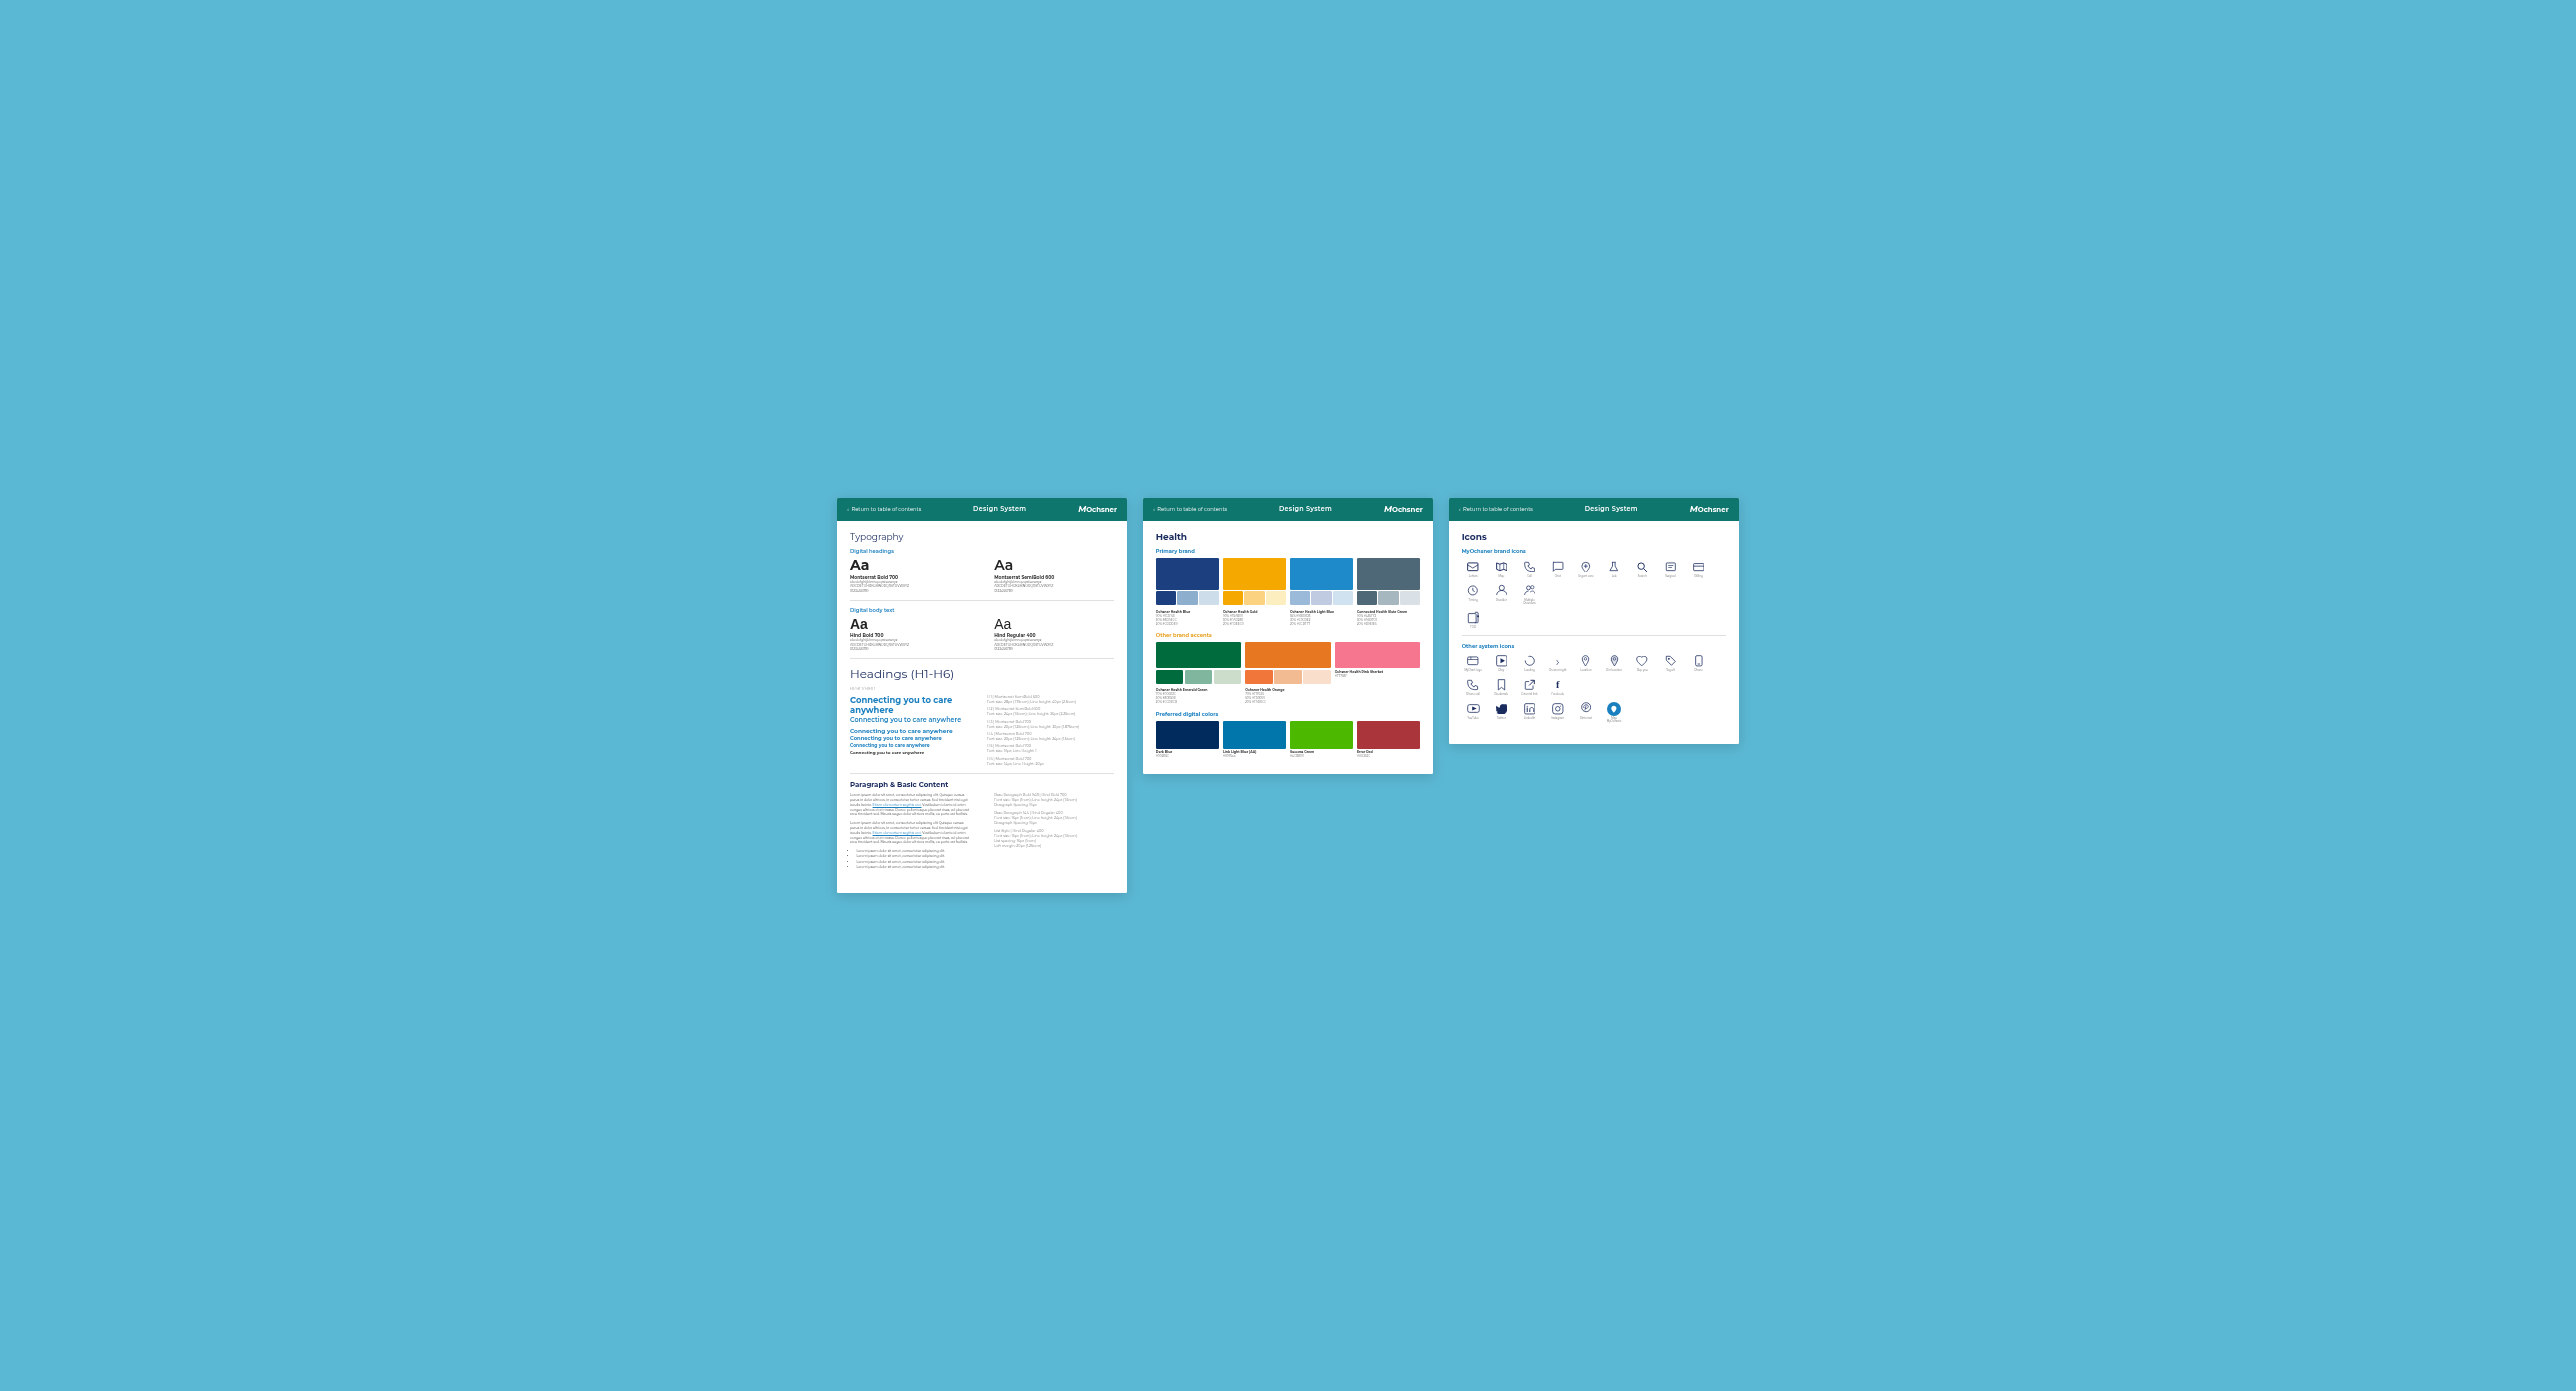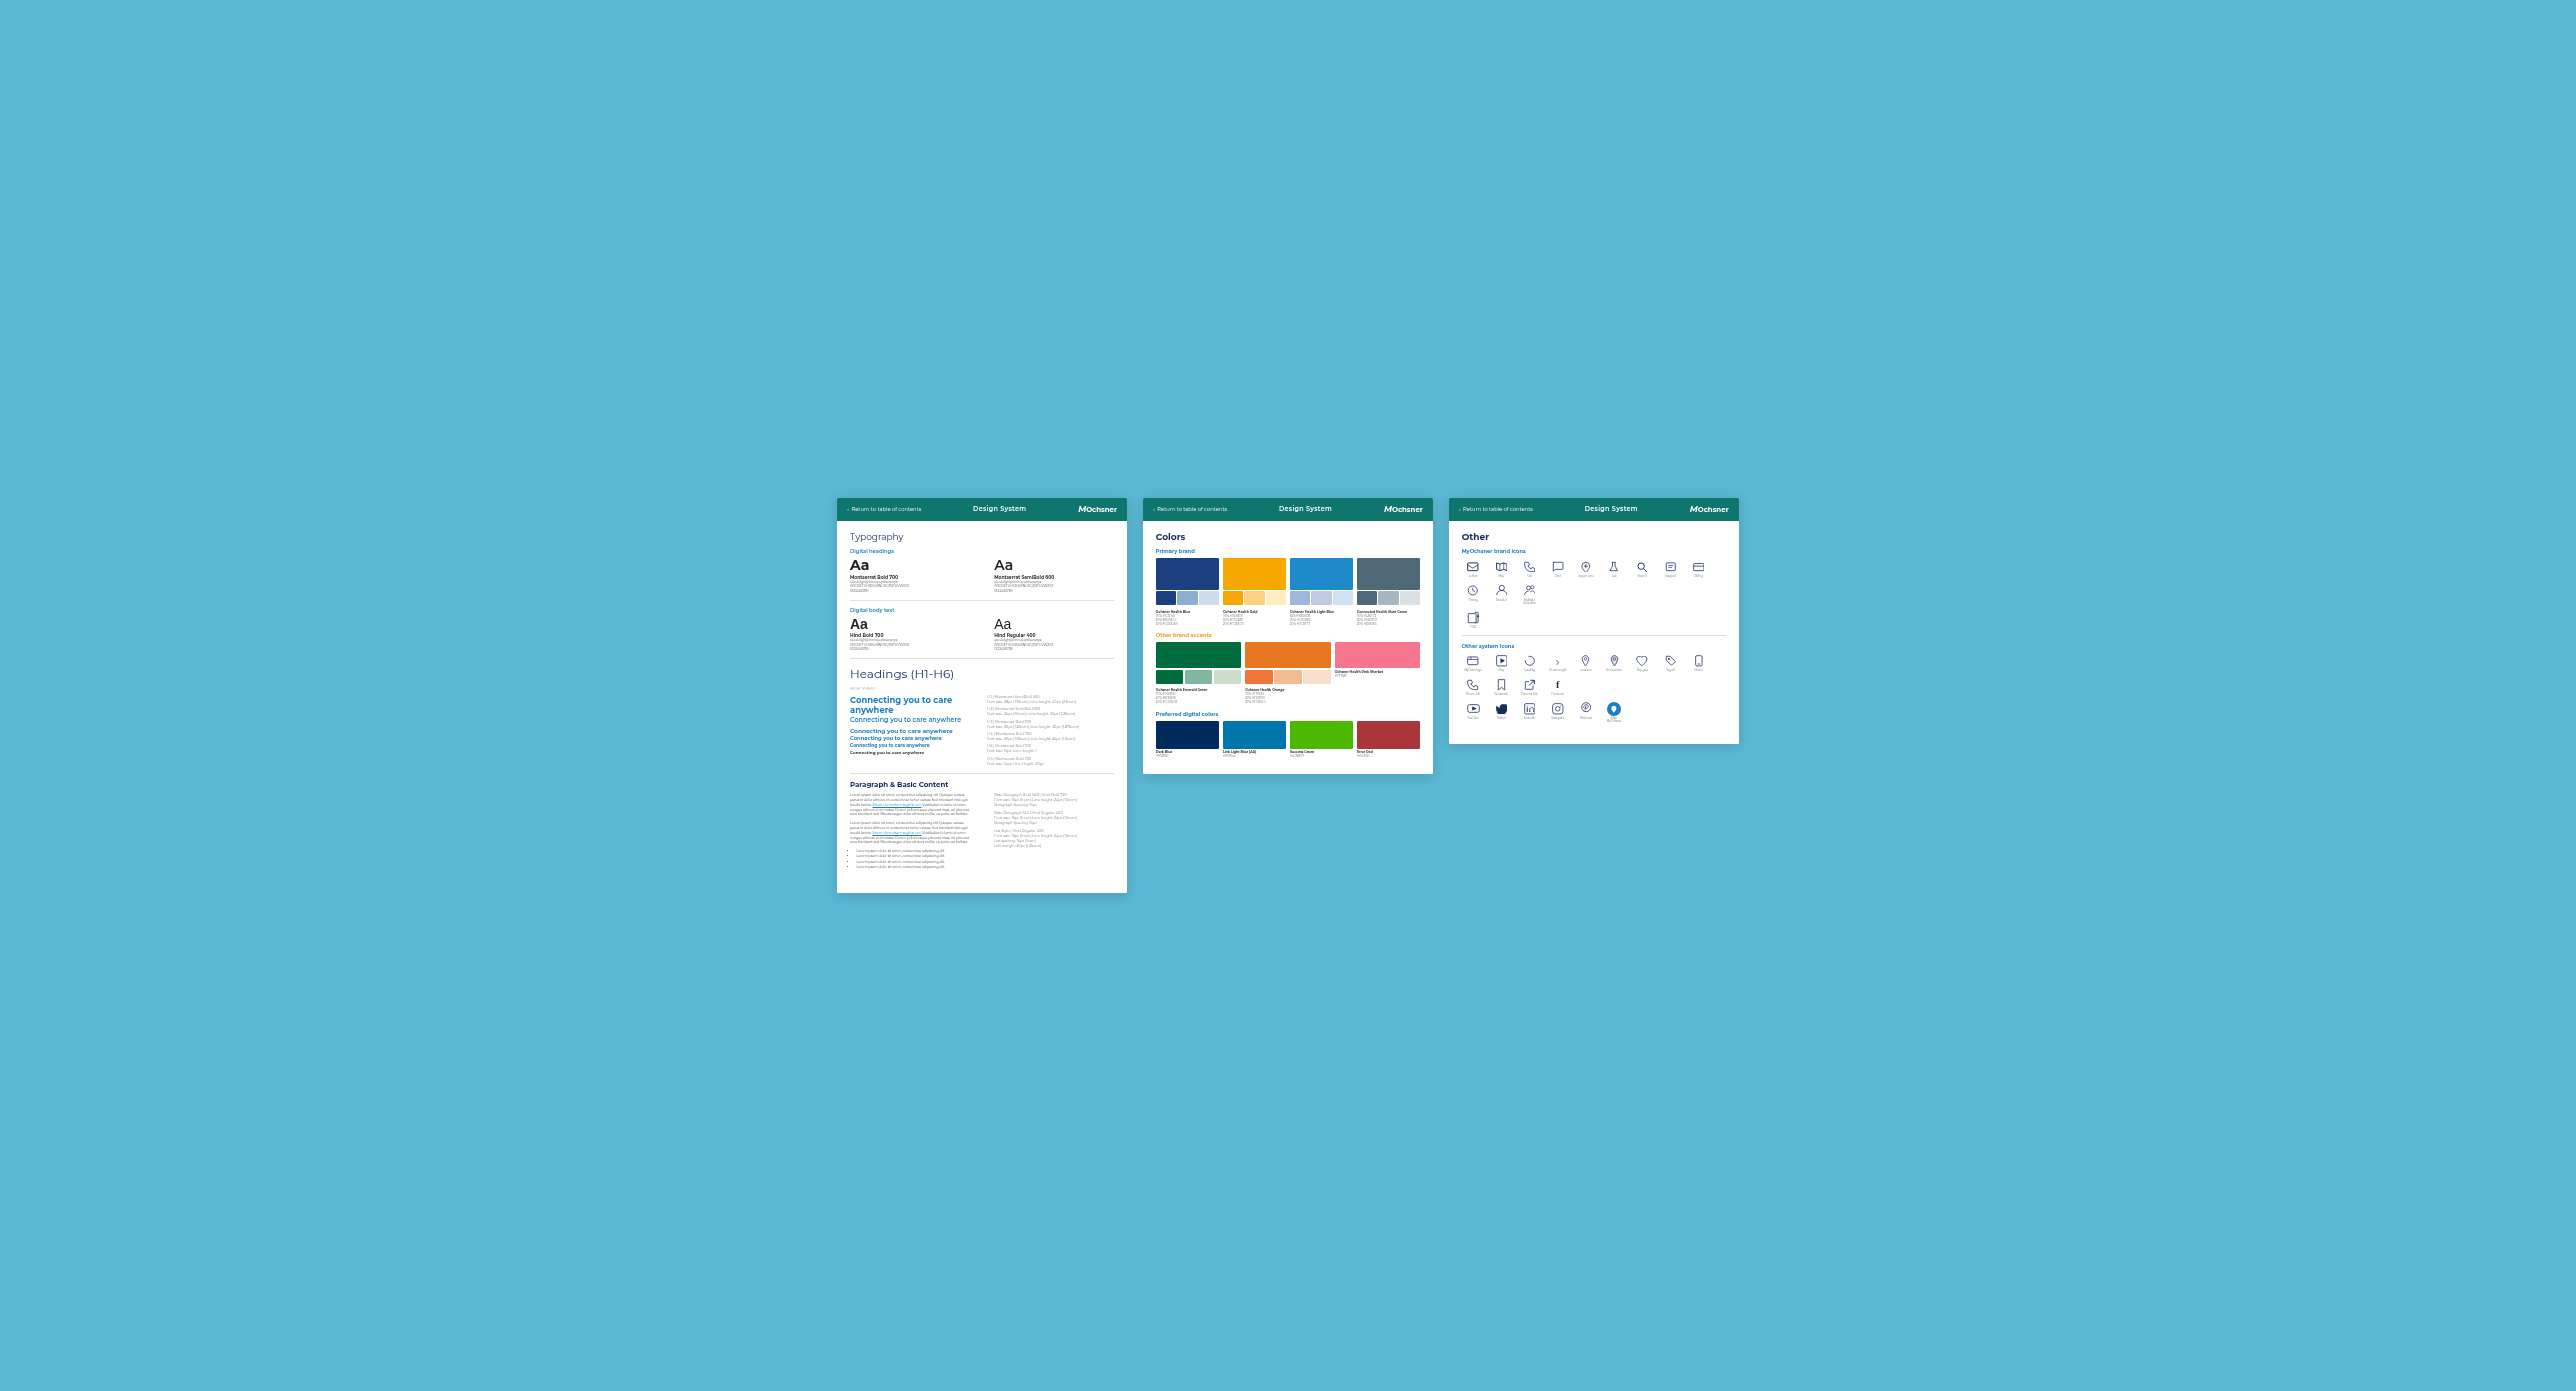--- a/index.html
+++ b/index.html
@@ -400,21 +400,21 @@
         <span>‹</span>
         <span>Return to table of contents</span>
       </div>
       <div class="header-title">Design System</div>
       <div class="header-logo">
         <span class="logo-m">M</span>
           <span>Ochsner</span>
       </div>
     </div>
     <div class="page-content">
-      <div class="color-section-title">Colors</div>
+      <div class="color-section-title">Health</div>
 
       <div class="color-group-label blue">Primary brand</div>
       <div class="color-row">
         <div class="color-swatch">
           <div class="color-box large" style="background:#1B3F7F;"></div>
           <div class="color-row" style="gap:1.3px; margin-top:1.3px; grid-template-columns: repeat(3,1fr);">
             <div class="color-box small" style="background:#1B3F7F;"></div>
             <div class="color-box small" style="background:#8DAECC;"></div>
             <div class="color-box small" style="background:#CDDDE9;"></div>
           </div>
@@ -514,21 +514,21 @@
         <span>‹</span>
         <span>Return to table of contents</span>
       </div>
       <div class="header-title">Design System</div>
       <div class="header-logo">
         <span class="logo-m">M</span>
           <span>Ochsner</span>
       </div>
     </div>
     <div class="page-content">
-      <div class="icons-section-title">Other</div>
+      <div class="icons-section-title">Icons</div>
 
       <div class="icons-group-label">MyOchsner brand icons</div>
       <div class="icons-grid">
 
         <div class="icon-item">
           <div class="icon-shape">
             <svg width="11.6" height="11.6" viewBox="0 0 18 18" fill="none">
               <rect x="1" y="3" width="16" height="12" rx="1" stroke="#1a2b5e" stroke-width="1.5" fill="none"></rect>
               <path d="M1 6l8 5 8-5" stroke="#1a2b5e" stroke-width="1.2" fill="none"></path>
             </svg>

